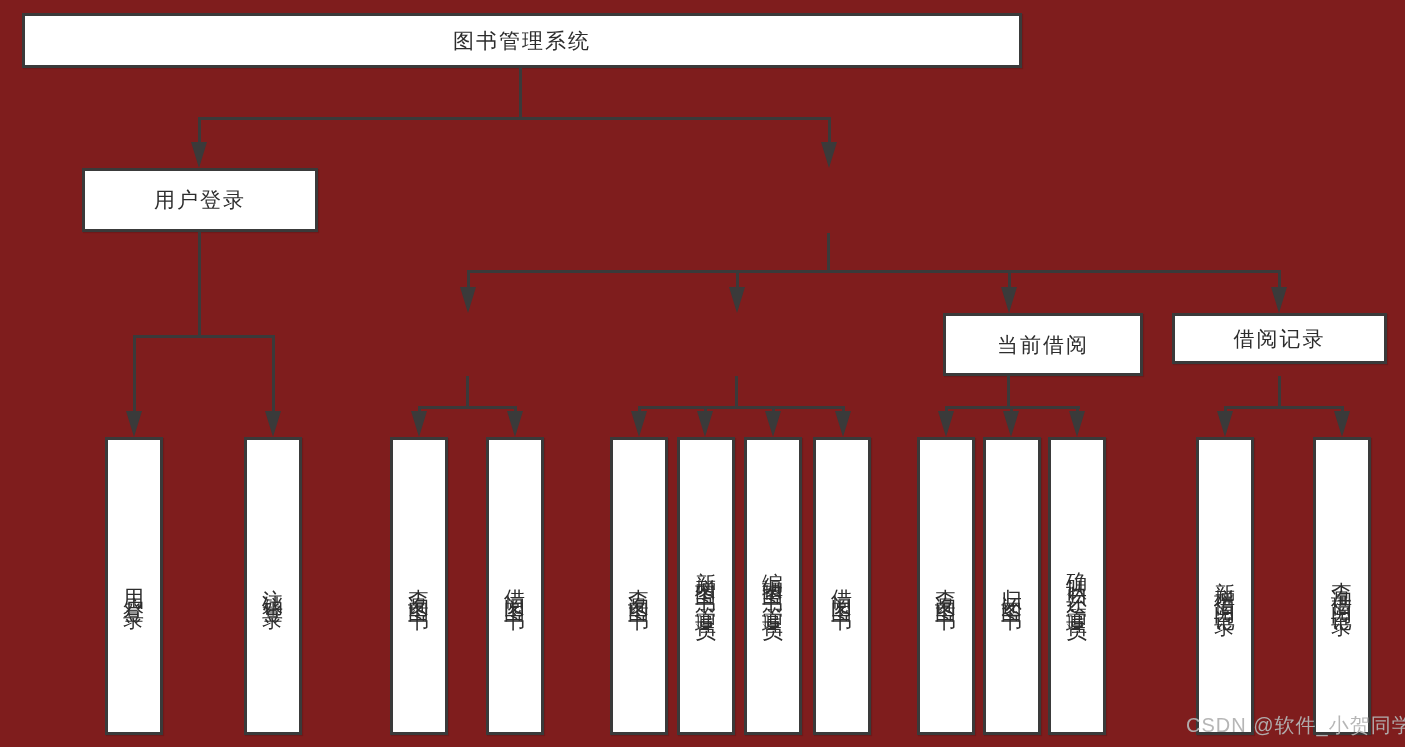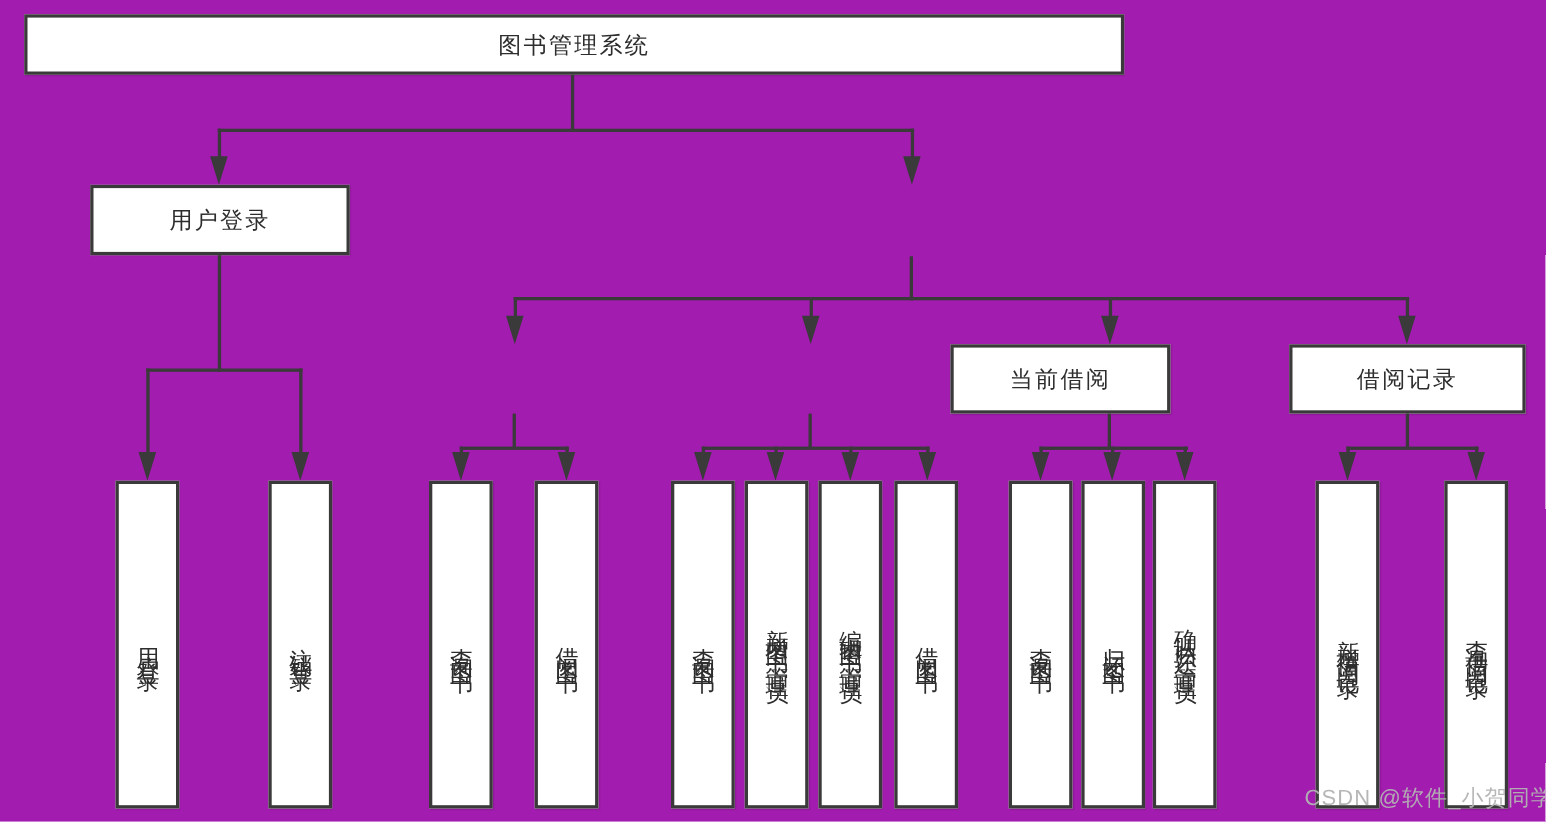--- a/index.html
+++ b/index.html
@@ -1,18 +1,18 @@
 <!DOCTYPE html>
 <html><head>
 <meta charset="utf-8">
 <style>
   html,body { margin:0; padding:0; background:#ffffff; }
   #stage {
     position:relative; width:1405px; height:747px;
-    background:#a21caf; overflow:hidden;
+    background:#7f1d1d; overflow:hidden;
     font-family:"Liberation Sans", sans-serif;
     color:#2d2d2d;
   }
   .box {
     position:absolute; box-sizing:border-box;
     background:#ffffff; border:3px solid #3a3a3a;
     display:flex; align-items:center; justify-content:center;
     box-shadow:1px 1px 1px rgba(0,0,0,0.12);
   }
   .hlabel { font-size:21px; letter-spacing:2px; white-space:nowrap; }
@@ -65,24 +65,24 @@
   <div class="hline" style="left:467px;top:270px;width:814px;"></div>
   <div class="vline" style="left:467px;top:270px;height:21px;"></div>
   <div class="arr" style="left:460px;top:287px;"></div>
   <div class="vline" style="left:736px;top:270px;height:21px;"></div>
   <div class="arr" style="left:729px;top:287px;"></div>
   <div class="vline" style="left:1008px;top:270px;height:21px;"></div>
   <div class="arr" style="left:1001px;top:287px;"></div>
   <div class="vline" style="left:1278px;top:270px;height:21px;"></div>
   <div class="arr" style="left:1271px;top:287px;"></div>
 
-  <div class="box hlabel" style="left:864px;top:313px;width:200px;height:63px;">
+  <div class="box hlabel" style="left:943px;top:313px;width:200px;height:63px;">
     <span>当前借阅</span>
   </div>
-  <div class="box hlabel" style="left:1172px;top:313px;width:215px;height:63px;">
+  <div class="box hlabel" style="left:1172px;top:313px;width:215px;height:51px;">
     <span>借阅记录</span>
   </div>
 
   <div class="vline" style="left:466px;top:376px;height:32px;"></div>
   <div class="hline" style="left:418px;top:406px;width:99px;"></div>
   <div class="vline" style="left:418px;top:406px;height:9px;"></div>
   <div class="arr" style="left:411px;top:411px;"></div>
   <div class="vline" style="left:514px;top:406px;height:9px;"></div>
   <div class="arr" style="left:507px;top:411px;"></div>
 

